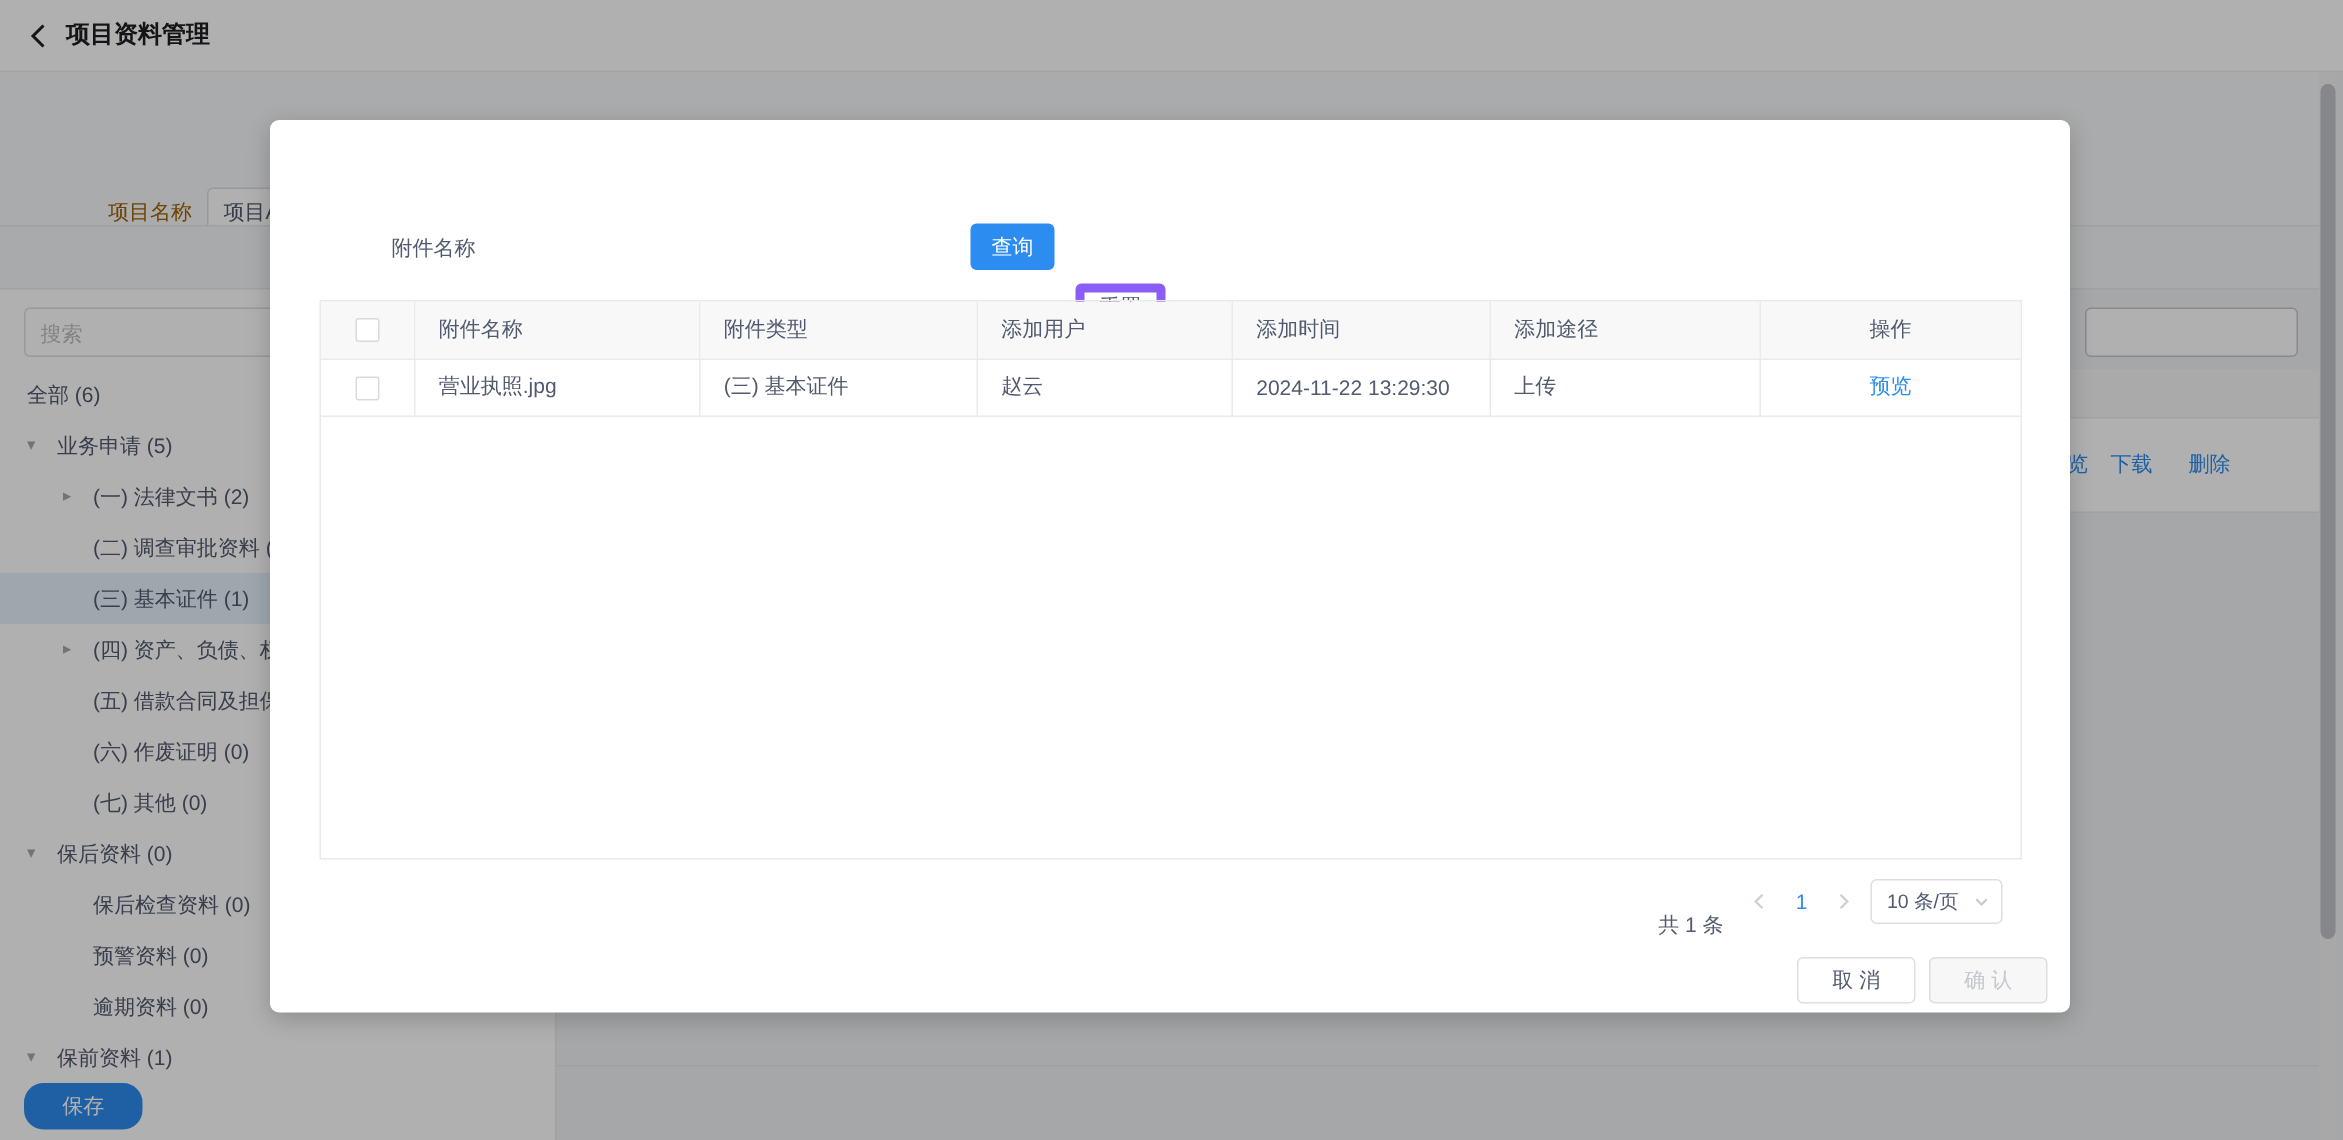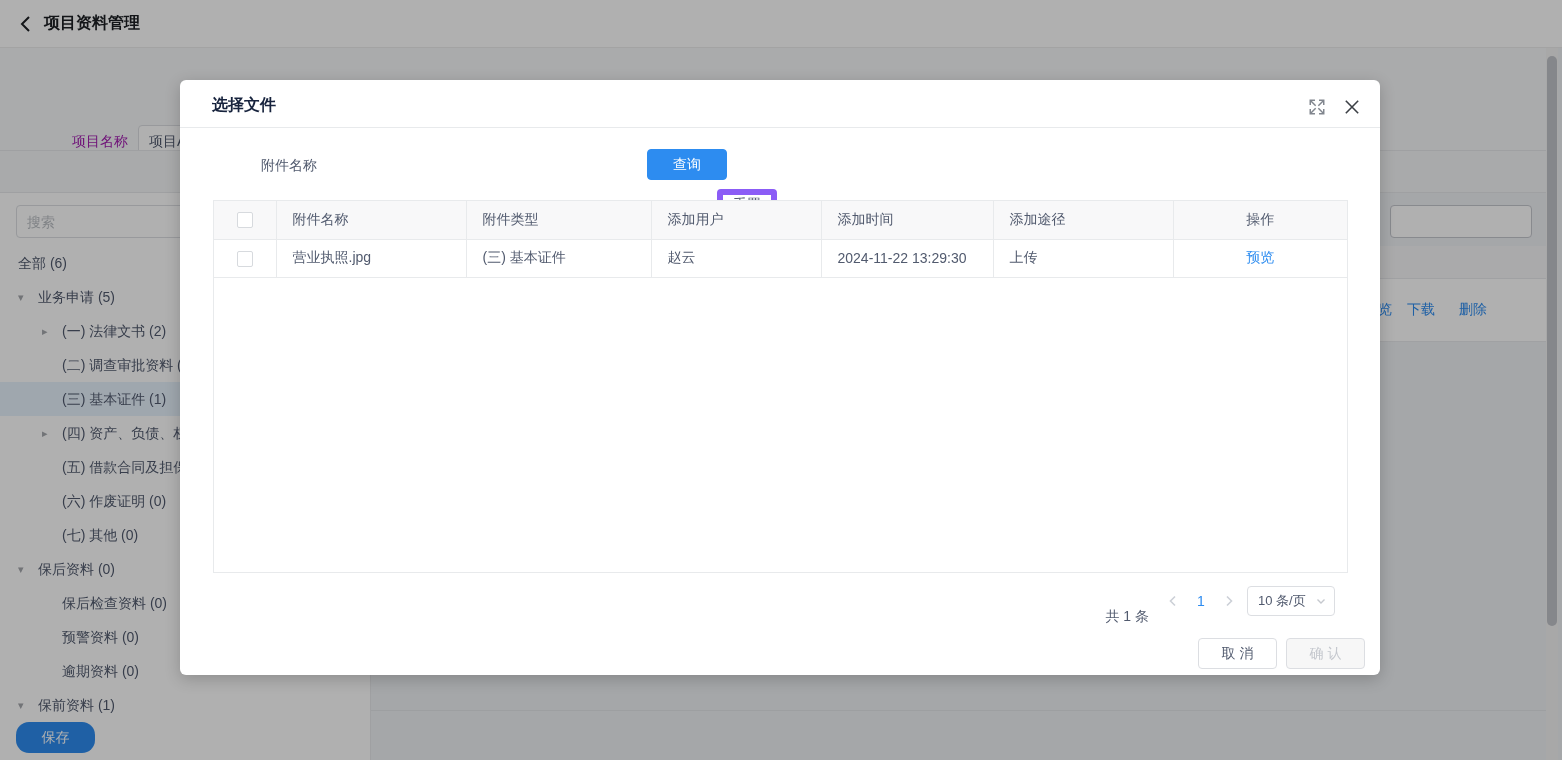--- a/index.html
+++ b/index.html
@@ -5,21 +5,21 @@
   * { margin:0; padding:0; box-sizing:border-box; }
   body { font-family:"Liberation Sans","DejaVu Sans",sans-serif; }
   .page { position:relative; width:1562px; height:760px; background:#f0f2f5; overflow:hidden; color:#515a6e; font-size:14px; }
 
   
   .topbar { position:absolute; left:0; top:0; width:1562px; height:48px; background:#fff; border-bottom:1px solid #ececec; }
   .back-btn { position:absolute; left:16px; top:14px; width:20px; height:20px; cursor:pointer; }
   .topbar h1 { position:absolute; left:44px; top:13px; font-size:16px; font-weight:bold; color:#1c1f23; }
 
   .form-area { position:absolute; left:0; top:48px; width:1546px; height:102px; background:#f6f8fa; }
-  .filter-label { position:absolute; left:72px; top:85px; width:56px; color:#a21caf; }
+  .filter-label { position:absolute; left:72px; top:85px; width:56px; color:#a16207; }
   .filter-input { position:absolute; left:138px; top:77px; width:530px; height:33px; border:1px solid #dcdee2; border-radius:4px; background:#fff; padding:0 10px; font-size:14px; color:#515a6e; }
 
   .panel-band { position:absolute; left:0; top:150px; width:1546px; height:43px; background:#f5f6f8; border-top:1px solid #e6e8eb; border-bottom:1px solid #e6e8eb; }
   .green-bar { position:absolute; left:8px; top:159px; width:5px; height:25px; background:#52c41a; }
   .panel-title { position:absolute; left:24px; top:164px; color:#333; }
   .collapse-btn { position:absolute; left:1502px; top:165px; width:20px; height:16px; cursor:pointer; }
 
   .sidebar { position:absolute; left:0; top:193px; width:371px; height:567px; background:#fff; overflow:hidden; }
   .vdivider { position:absolute; left:370px; top:150px; width:1px; height:610px; background:#e6e8eb; }
   .side-search { position:absolute; left:16px; top:12px; width:338px; height:33px; border:1px solid #dcdee2; border-radius:4px; padding:0 10px; font-size:14px; color:#515a6e; }
@@ -48,21 +48,21 @@
   .modal { position:absolute; left:180px; top:80px; width:1200px; height:595px; background:#fff; border-radius:6px; box-shadow:0 4px 16px rgba(0,0,0,.2); z-index:20; }
   .modal-header { position:absolute; left:0; top:0; width:100%; height:48px; border-bottom:1px solid #e8eaec; }
   .modal-title { position:absolute; left:32px; top:15px; font-size:16px; font-weight:bold; color:#17233d; }
   .fullscreen-btn { position:absolute; left:1128px; top:18px; width:18px; height:18px; cursor:pointer; }
   .close-btn { position:absolute; left:1163px; top:18px; width:18px; height:18px; cursor:pointer; }
 
   .m-label { position:absolute; left:77px; top:77px; width:60px; text-align:right; color:#515a6e; }
   .m-input { position:absolute; left:148px; top:68px; width:268px; height:33px; border:1px solid #dcdee2; border-radius:4px; padding:0 10px; font-size:14px; color:#515a6e; }
   .m-input::placeholder { color:#c5c8ce; }
   .btn { height:31px; border-radius:4px; font-size:14px; cursor:pointer; }
-  .btn-primary { position:absolute; left:467px; top:69px; width:80px; background:#2d8cf0; border:1px solid #2d8cf0; color:#fff; }
+  .btn-primary { position:absolute; left:467px; top:69px; width:56px; background:#2d8cf0; border:1px solid #2d8cf0; color:#fff; }
   .btn-default { position:absolute; left:537px; top:69px; width:60px; background:#fff; border:6px solid #8b5cf6; color:#515a6e;margin-top:40px; }
 
   .table-wrap { position:absolute; left:33px; top:120px; width:1135px; height:373px; border:1px solid #e8eaec; }
   table { border-collapse:collapse; width:1133px; table-layout:fixed; font-size:14px; }
   th, td { height:38px; padding:0 16px; text-align:left; font-weight:normal; color:#515a6e; border-right:1px solid #e8eaec; border-bottom:1px solid #e8eaec; white-space:nowrap; overflow:hidden; }
   th { background:#f8f8f9; font-weight:500; }
   th:last-child, td:last-child { border-right:none; text-align:center; }
   .cb-cell { text-align:center; padding:0; }
   .checkbox { display:inline-block; width:16px; height:16px; border:1px solid #d7dade; border-radius:2px; background:#fff; vertical-align:middle; cursor:pointer; }
   .link { color:#2d8cf0; cursor:pointer; }
@@ -134,36 +134,20 @@
     <span class="rp-link" style="left:1088px">删除</span>
   </div>
   <div class="rp-hline"></div>
 
   <div class="scroll-track"></div>
   <div class="scroll-thumb"></div>
 
   <div class="mask"></div>
 
   <div class="modal">
-    <div class="modal-header">
-      <span class="modal-title">选择文件</span>
-      <span class="fullscreen-btn">
-        <svg width="18" height="18" viewBox="0 0 16 16" fill="none" stroke="#81868e" stroke-width="1.3">
-          <path d="M6.8 6.8 L2.6 2.6 M2 6.2 V2 H6.2"></path>
-          <path d="M9.2 6.8 L13.4 2.6 M9.8 2 H14 V6.2"></path>
-          <path d="M6.8 9.2 L2.6 13.4 M2 9.8 V14 H6.2"></path>
-          <path d="M9.2 9.2 L13.4 13.4 M9.8 14 H14 V9.8"></path>
-        </svg>
-      </span>
-      <span class="close-btn">
-        <svg width="18" height="18" viewBox="0 0 16 16">
-            <path d="M2.5 2.5 L13.5 13.5 M13.5 2.5 L2.5 13.5" stroke="#3b3f45" stroke-width="1.4"></path>
-          </svg>
-      </span>
-    </div>
 
     <span class="m-label">附件名称</span>
     <button class="btn btn-primary">查询</button>
     <button class="btn btn-default">重置</button>
 
     <div class="table-wrap">
       <table>
         <colgroup>
           <col style="width:62px">
             <col style="width:190px">

